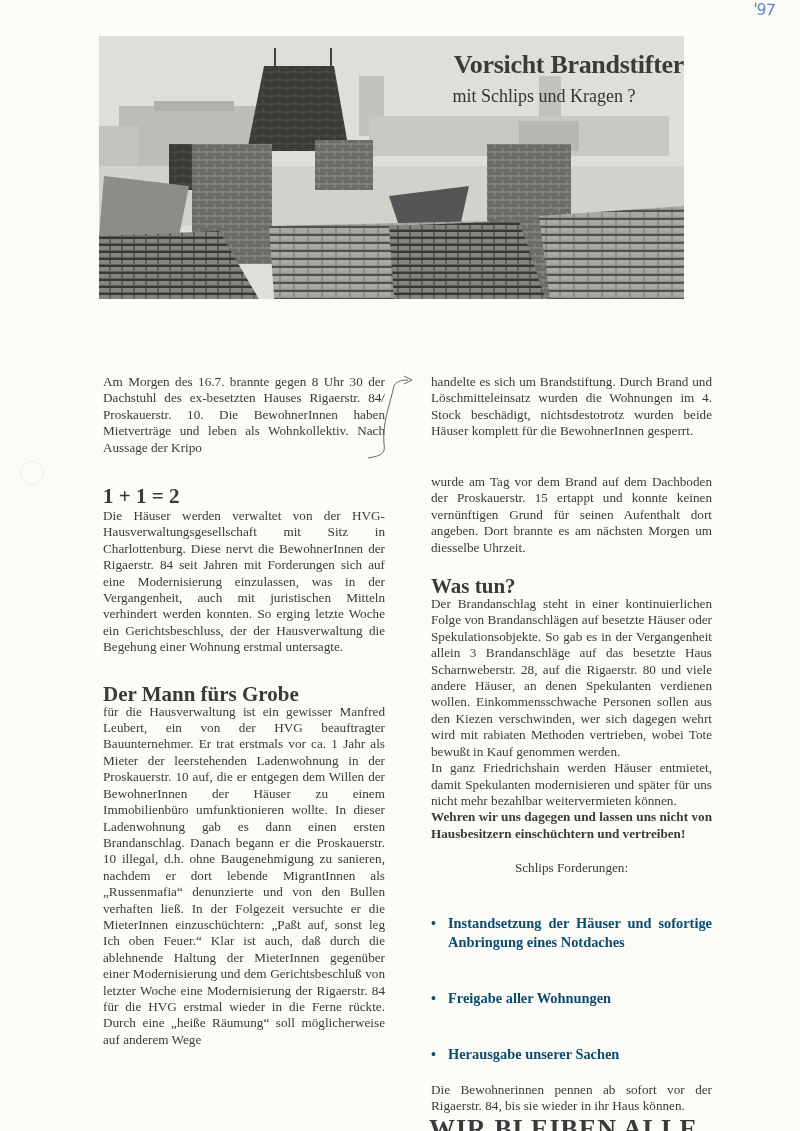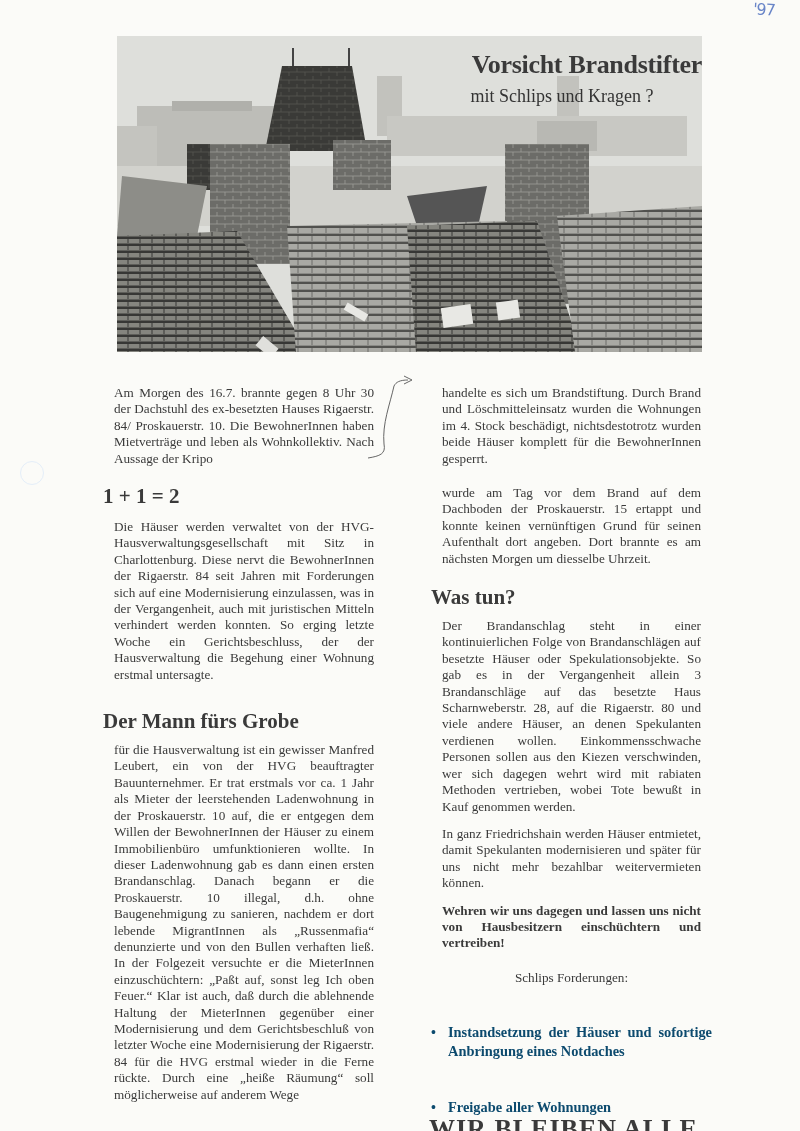--- a/index.html
+++ b/index.html
@@ -3,27 +3,27 @@
   <meta charset="utf-8">
   <style>
     * { box-sizing: border-box; margin: 0; padding: 0; }
     html, body { width: 800px; height: 1131px; overflow: hidden; background: #fdfdfb; }
     body { position: relative; font-family: "Liberation Serif", serif; color: #2a2a2a; }
     .page { position: absolute; inset: 0; background: #fbfbf8; }
     .handnote { position: absolute; left: 753px; top: 0px; font-family: "DejaVu Sans", sans-serif; font-size: 16px; color: #6a86c8; transform: rotate(4deg); letter-spacing: -1px; }
     .punch-hole { position: absolute; left: 20px; top: 461px; width: 24px; height: 24px; border-radius: 50%; border: 1px solid #e4eef8; }
 
     
-    .photo { position: absolute; left: 117px; top: 36px; width: 585px; height: 316px; overflow: hidden; background: #c9c9c6; }
+    .photo { position: absolute; left: 99px; top: 36px; width: 585px; height: 263px; overflow: hidden; background: #c9c9c6; }
     .photo svg { position: absolute; left: 0; top: 0; }
     .photo-title { position: absolute; left: 310px; top: 14px; width: 275px; text-align: right; font-family: "Liberation Serif", serif; font-weight: bold; font-size: 26px; color: #3a3a3a; letter-spacing: -0.3px; }
     .photo-subtitle { position: absolute; left: 330px; top: 50px; width: 230px; text-align: center; font-family: "Liberation Serif", serif; font-size: 18px; color: #333; }
 
     .col { position: absolute; font-size: 13.2px; line-height: 16.4px; text-align: justify; color: #3a3a3a; }
-    .col p { margin: 11px; }
+    .col p { margin: 0; }
     .left { left: 103px; width: 282px; }
     .right { left: 431px; width: 281px; }
 
     h2 { font-family: "Liberation Serif", serif; font-weight: bold; font-size: 21px; line-height: 20px; color: #3a3a3a; margin: 0; }
     .bold { font-weight: bold; }
     .center { text-align: center; }
     ul.demands { list-style: none; }
     ul.demands li { position: relative; padding-left: 17px; font-weight: bold; font-size: 14.4px; line-height: 19px; text-align: justify; color: #0c4a6e; margin-top: 37px; }
     ul.demands li::before { content: "\2022"; position: absolute; left: 0; top: 0; font-size: 14px; }
     .bigslogan { position: absolute; left: 429px; top: 1114px; font-family: "Liberation Serif", serif; font-weight: bold; font-size: 26px; letter-spacing: 1px; color: #3a3a3a; }

